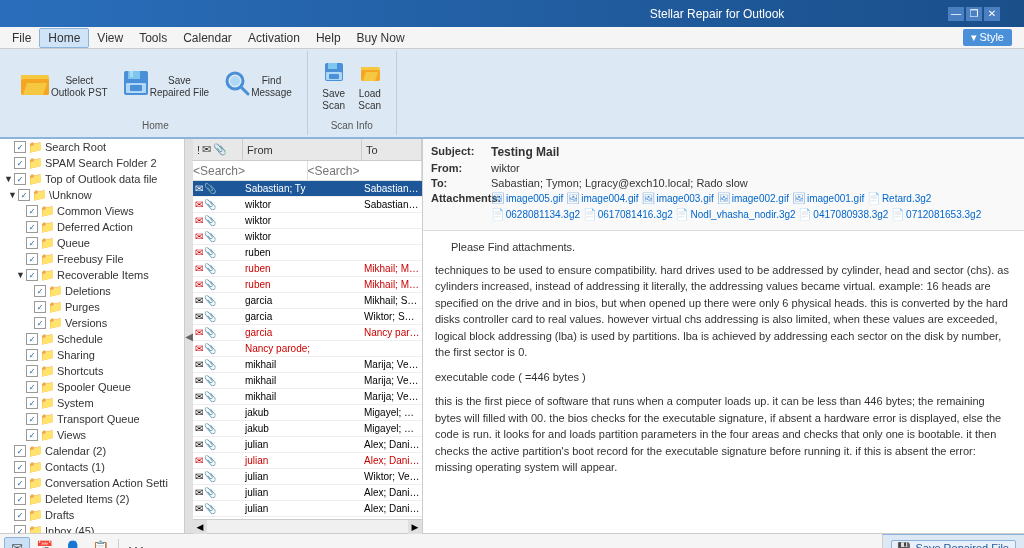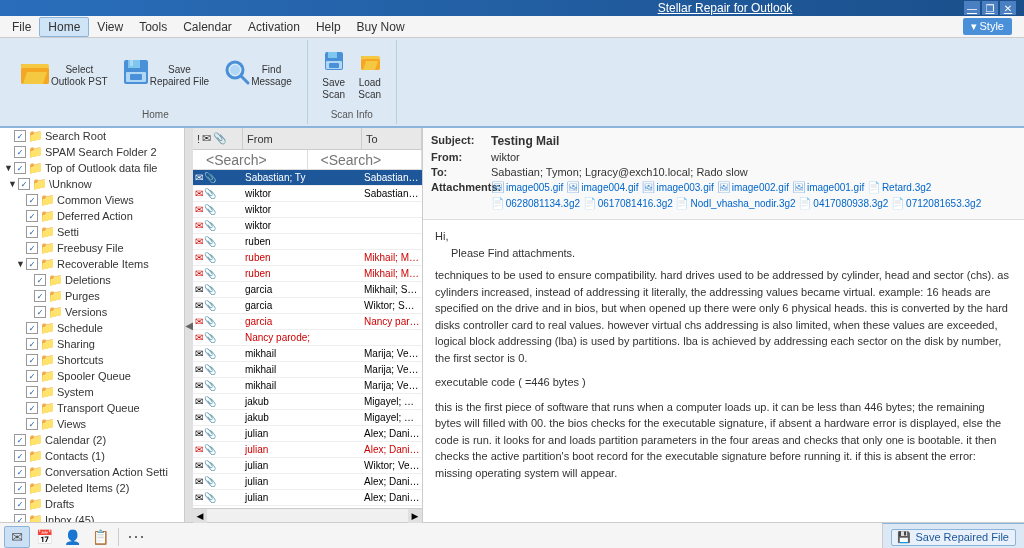--- a/index.html
+++ b/index.html
@@ -3,27 +3,26 @@
   <meta charset="utf-8">
   <style>
     * { box-sizing: border-box; margin: 0; padding: 0; }
     body { font-family: 'Segoe UI', Arial, sans-serif; font-size: 12px; background: #f0f0f0; overflow: hidden; width: 1024px; height: 548px; }
 
     
     .title-bar {
       background: #1e5799;
       background: linear-gradient(to right, #2a6ebb, #1a4f8a);
       color: white;
-      height: 16px;
+      height: 27px;
       display: flex;
       align-items: center;
       justify-content: space-between;
-      padding: 0 8px;
+      padding: 0 24px;
       font-size: 12px;
-      text-decoration: underline;
     }
     .title-bar-title { flex: 1; text-align: center; }
     .title-bar-controls { display: flex; gap: 2px; }
     .title-bar-btn { width: 16px; height: 14px; background: #4a7fc1; border: none; color: white; font-size: 10px; cursor: pointer; display: flex; align-items: center; justify-content: center; }
 
     
     .menu-bar {
       background: #f5f5f5;
       border-bottom: 1px solid #ccc;
       height: 22px;
@@ -179,22 +178,22 @@
     .col-from { flex: 1; }
     .col-to { width: 60px; }
     .search-row {
       display: flex;
       background: #f5f5f5;
       border-bottom: 1px solid #ddd;
       height: 20px;
     }
     .search-input {
       flex: 1;
-      font-size: 14px;
-      padding: 1px 13px;
+      font-size: 12px;
+      padding: 1px 0;
       border: none;
       background: white;
       border-right: 1px solid #ddd;
       color: #999;
     }
     .email-rows {
       overflow-y: auto;
       flex: 1;
     }
     .email-row {
@@ -438,21 +437,21 @@
     <div class="folder-item indent2">
       <span class="toggle"></span>
       <span class="checkbox">✓</span>
       <span class="folder-icon">📁</span>
       <span>Deferred Action</span>
     </div>
     <div class="folder-item indent2">
       <span class="toggle"></span>
       <span class="checkbox">✓</span>
       <span class="folder-icon">📁</span>
-      <span>Setti</span>
+      <span>Queue</span>
     </div>
     <div class="folder-item indent2">
       <span class="toggle"></span>
       <span class="checkbox">✓</span>
       <span class="folder-icon">📁</span>
       <span>Freebusy File</span>
     </div>
     <div class="folder-item indent2">
       <span class="toggle">▼</span>
       <span class="checkbox">✓</span>
@@ -801,21 +800,20 @@
           <span class="attachment-item"><span class="att-icon">📄</span>Retard.3g2</span>
           <span class="attachment-item"><span class="att-icon">📄</span>0628081134.3g2</span>
           <span class="attachment-item"><span class="att-icon">📄</span>0617081416.3g2</span>
           <span class="attachment-item"><span class="att-icon">📄</span>Nodl_vhasha_nodir.3g2</span>
           <span class="attachment-item"><span class="att-icon">📄</span>0417080938.3g2</span>
           <span class="attachment-item"><span class="att-icon">📄</span>0712081653.3g2</span>
         </div>
       </div>
     </div>
     <div class="email-body">
-      <p>Hi,</p>
       <p style="margin-left:16px;margin-bottom:6px">Please Find attachments.</p>
       <p style="margin-bottom:8px">techniques to be used to ensure compatibility. hard drives used to be addressed by cylinder, head and sector (chs). as cylinders increased, instead of addressing it literally, the addressing values became virtual. example: 16 heads are specified on the drive and in bios, but when opened up there were only 6 physical heads. this is converted by the hard disks controller card to real values. however virtual chs addressing is also limited, when these values are exceeded, logical block addressing (lba) is used by partitions. lba is achieved by addressing each sector on the disk by number, the first sector is 0.</p>
       <p style="margin-bottom:8px">executable code ( =446 bytes )</p>
       <p style="margin-bottom:8px">this is the first piece of software that runs when a computer loads up. it can be less than 446 bytes; the remaining bytes will filled with 00. the bios checks for the executable signature, if absent a hardware error is displayed, else the code is run. it looks for and loads partition parameters in the four areas and checks that only one is bootable. it then checks the active partition's boot record for the executable signature before running it. if this is absent the error: missing operating system will appear.</p>
     </div>
   </div>
 </div>
 
 <div style="display:flex; align-items:center; height:28px; background:#f0f0f0; border-top:1px solid #ccc;">
 

